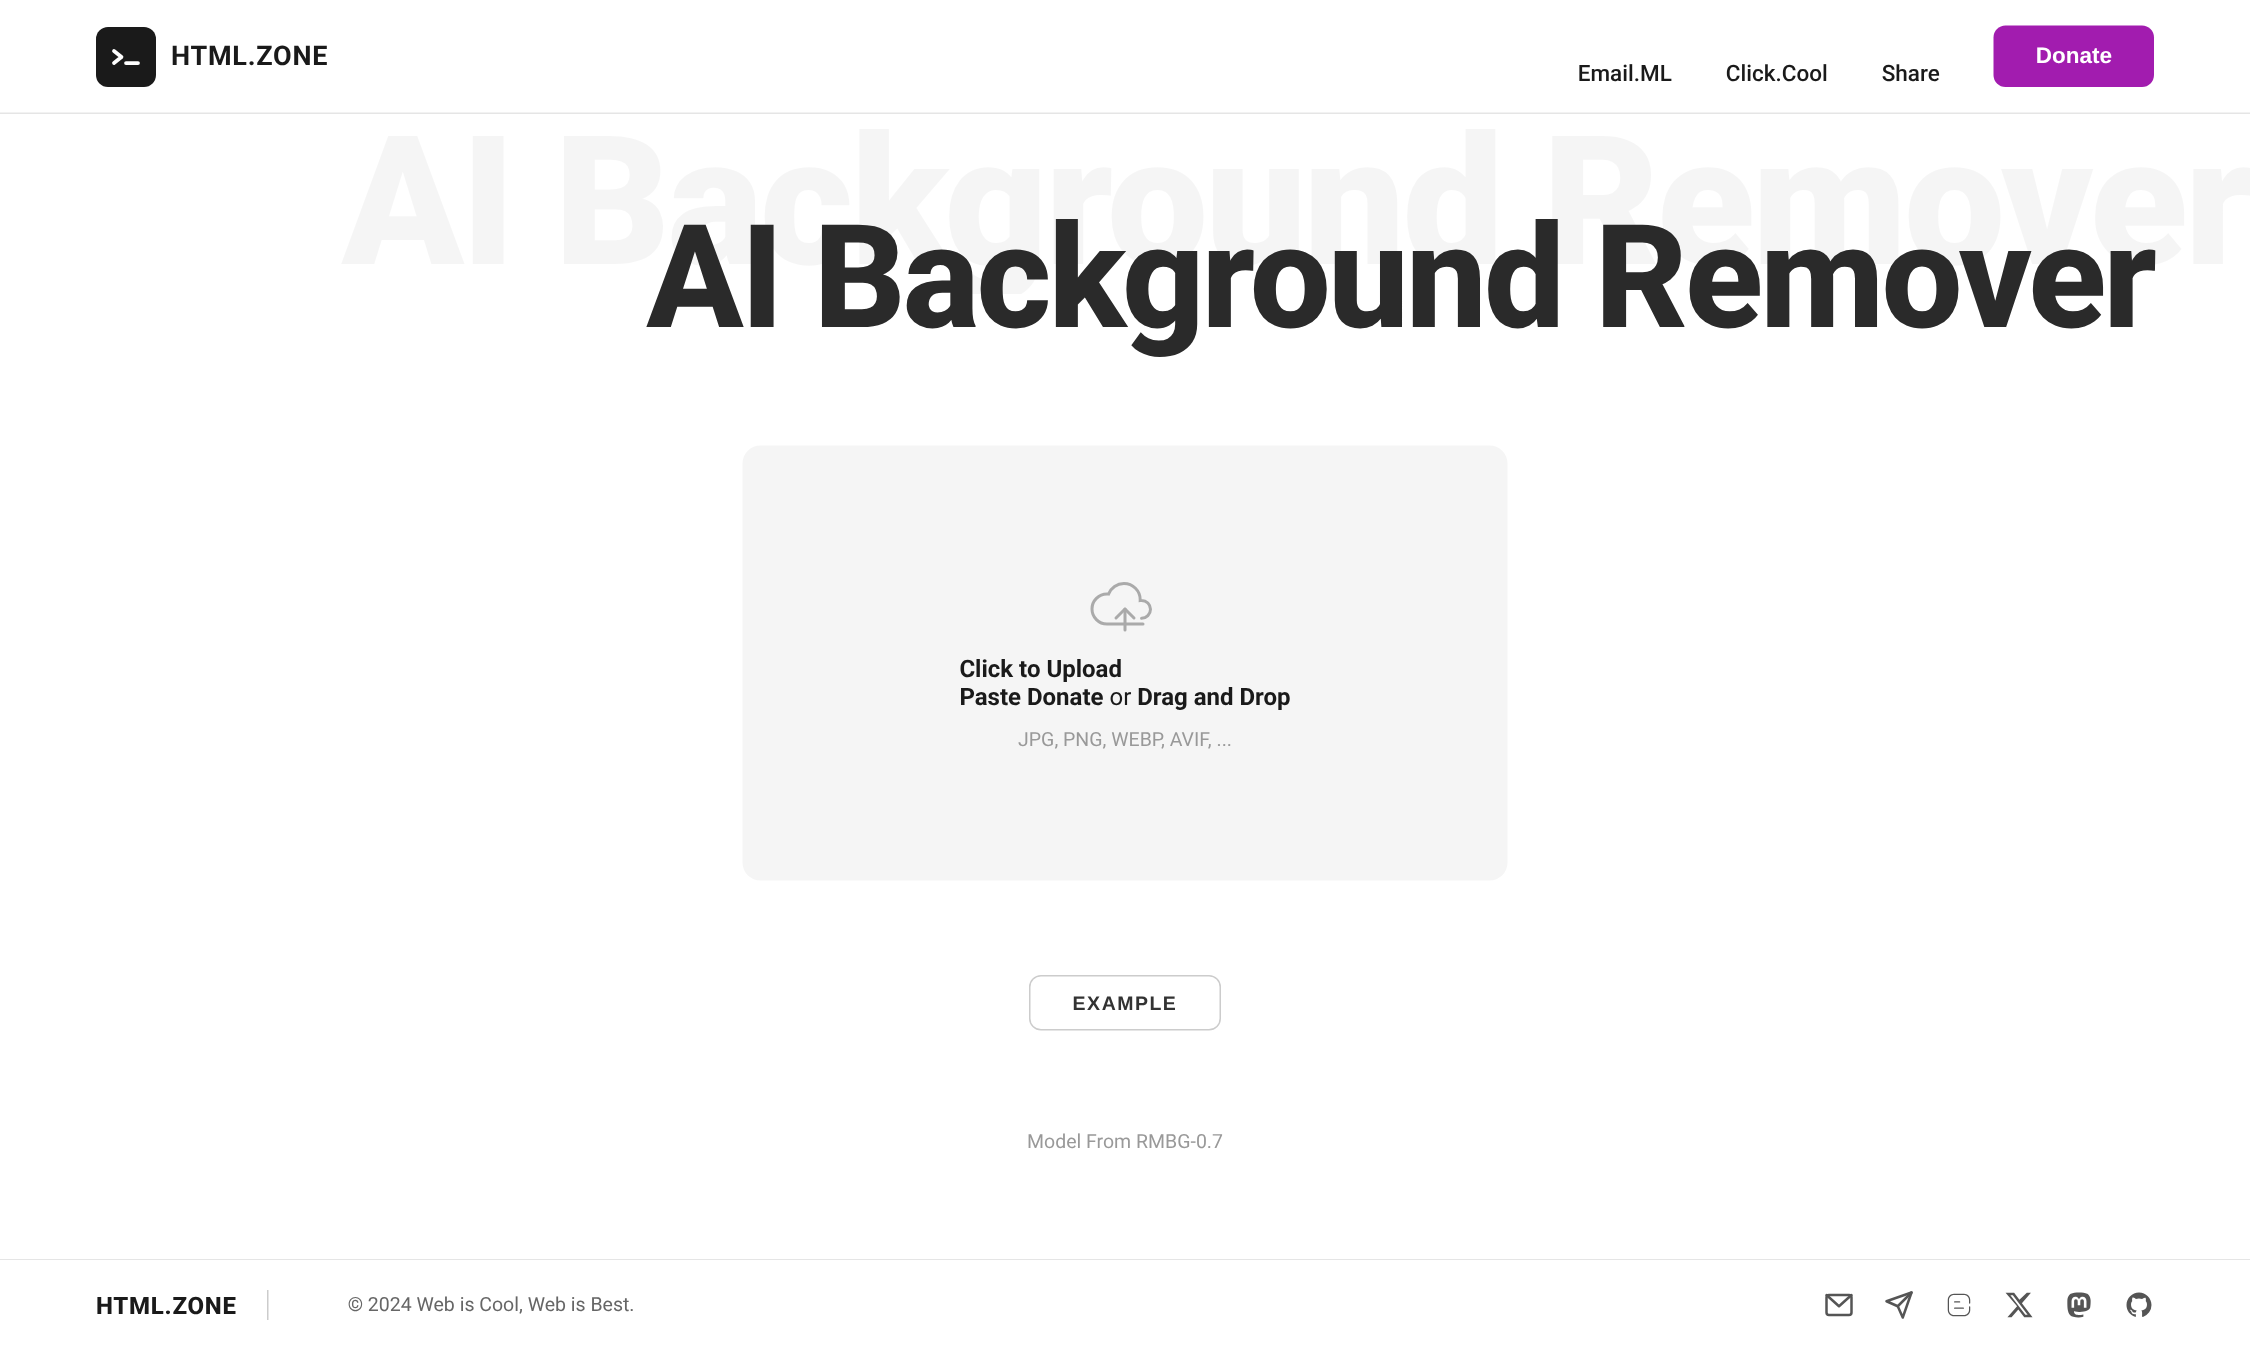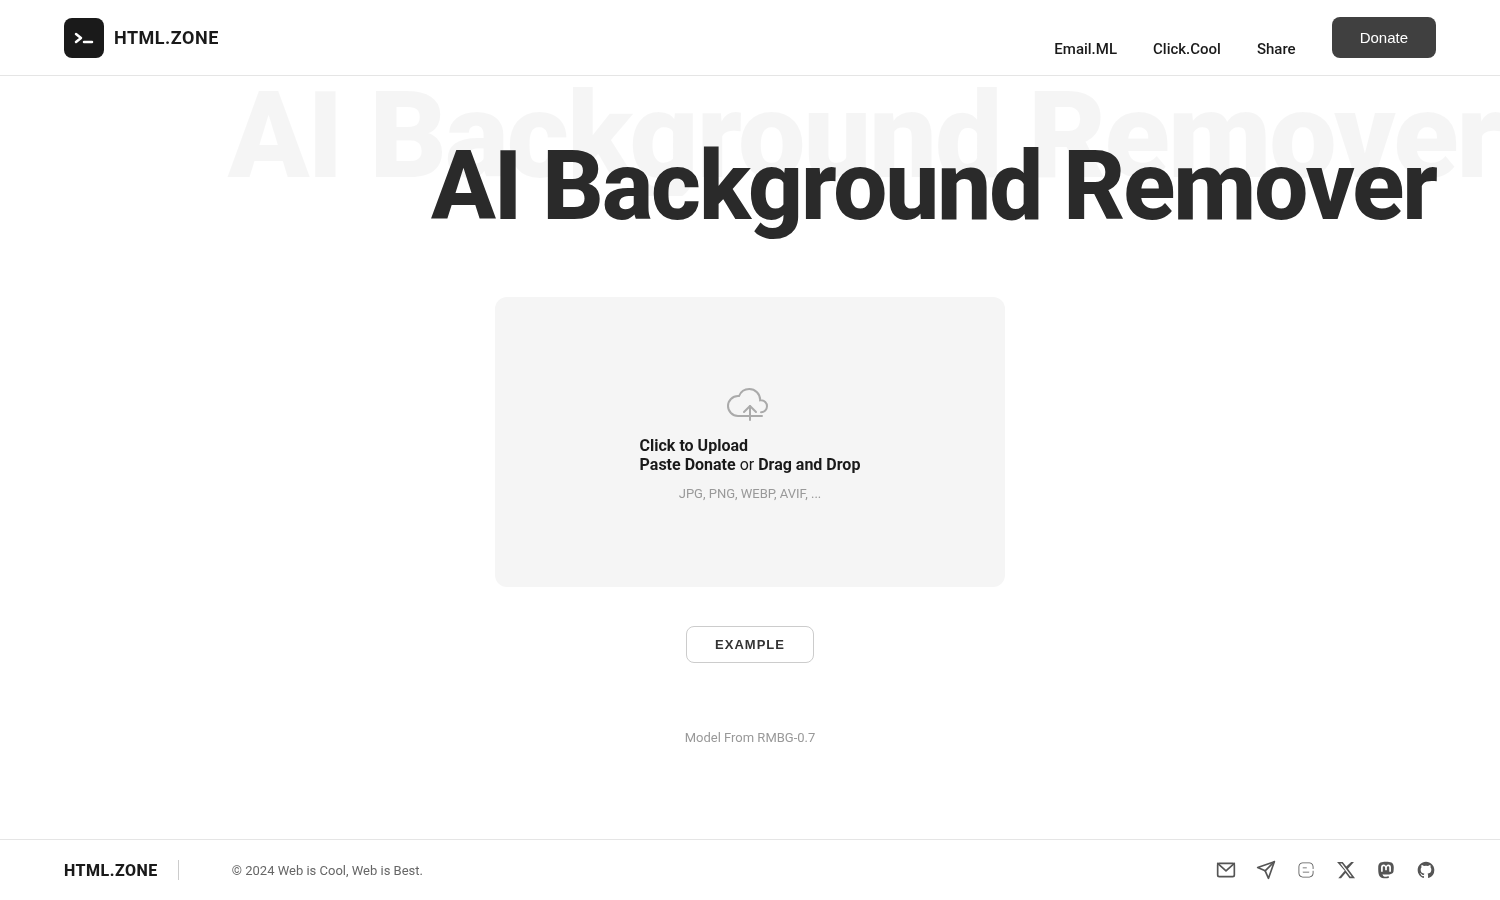--- a/index.html
+++ b/index.html
@@ -62,27 +62,27 @@
 
     .nav-link {
       font-size: 15px;
       color: #1a1a1a;
       text-decoration: none;
       font-weight: 500;
       cursor: pointer;
     }
 
     .donate-btn {
-      background: #404040;
+      background: #a21caf;
       color: white;
       border: none;
       padding: 12px 28px;
       border-radius: 8px;
       font-size: 15px;
-      font-weight: 400;
+      font-weight: 700;
       cursor: pointer;
     }
 
     
     .hero {
       position: relative;
       text-align: right;
       padding: 60px 64px 40px;
       overflow: hidden;
     }
@@ -138,20 +138,21 @@
     .upload-icon {
       color: #aaaaaa;
     }
 
     .upload-sub-text {
       font-size: 13px;
       color: #999;
     }
 
     .example-btn {
+      margin-top: 24px;
       background: white;
       border: 1.5px solid #cccccc;
       padding: 10px 28px;
       border-radius: 8px;
       font-size: 13px;
       font-weight: 700;
       letter-spacing: 1px;
       cursor: pointer;
       color: #333;
     }

